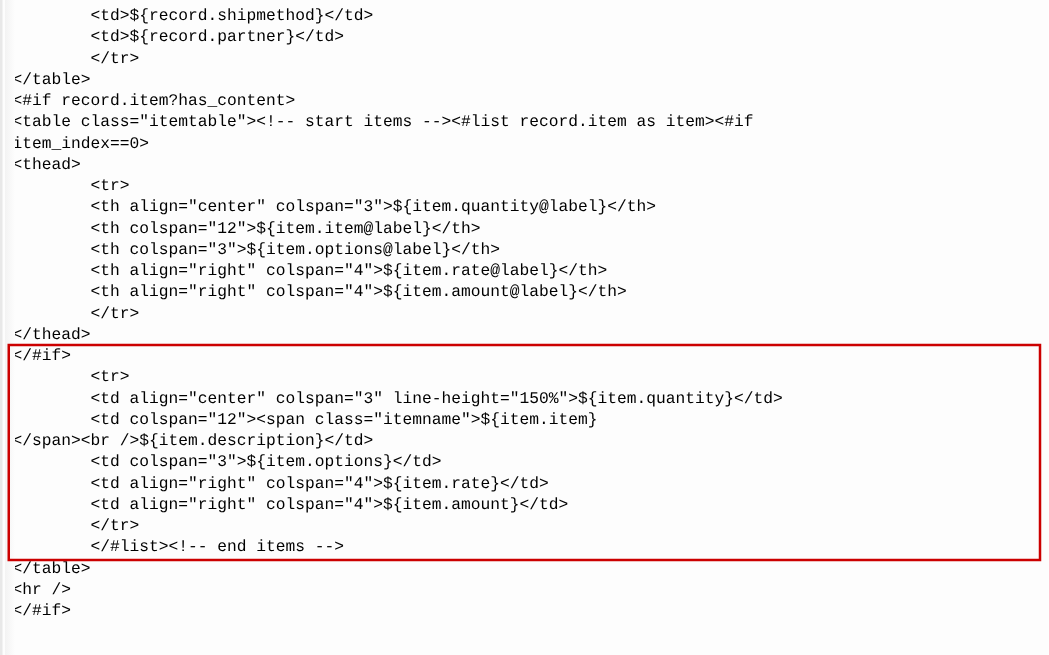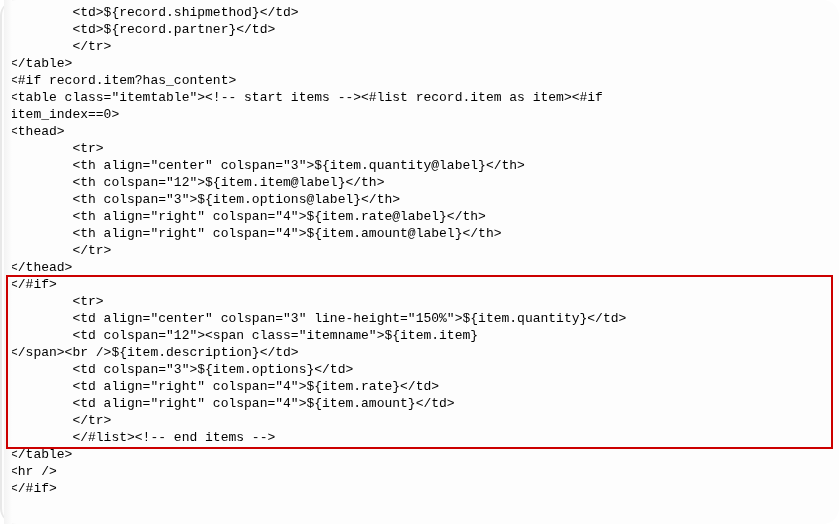--- a/index.html
+++ b/index.html
@@ -7,21 +7,20 @@
     width:839px;height:524px;
     box-sizing:border-box;
     padding:4px 8px 4px 8px;
     font-family:"Courier New",monospace;
     font-size:13px;
     line-height:17px;
     color:#000;
     position:relative;
     border-left:2px solid #e8e8e8;
     background:#fdfdfd;
-    border-radius:16px;
   }
   .gutter-shadow{
     position:absolute;left:2px;top:0;bottom:0;width:8px;
     background:linear-gradient(to right,#f3f3f3,#fdfdfd);
     pointer-events:none;
   }
   pre{margin:0;white-space:pre;font-family:inherit;}
   .line{display:block;}
   .red-box{
     position:absolute;

